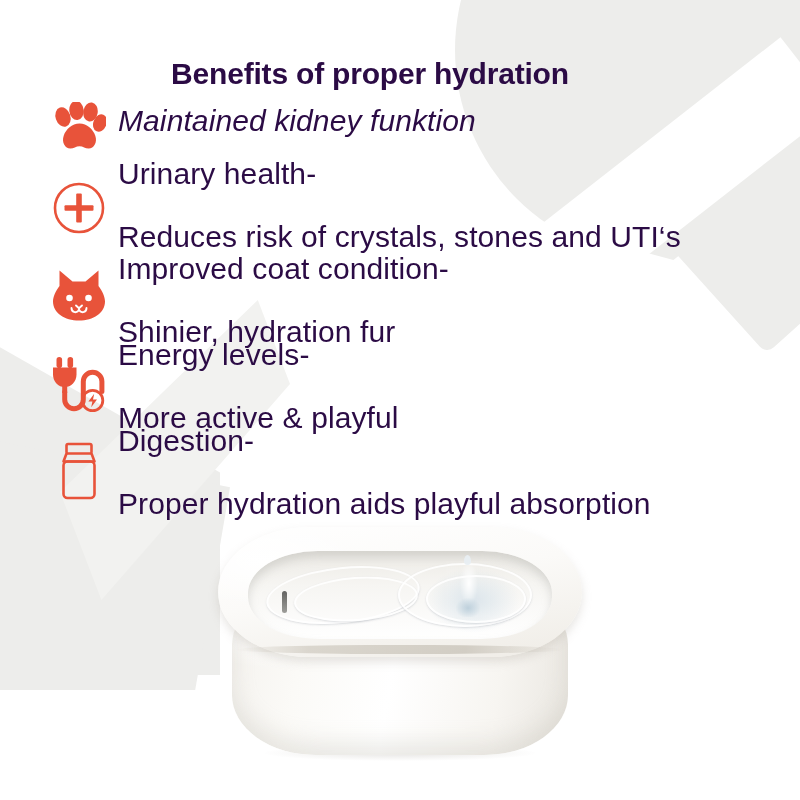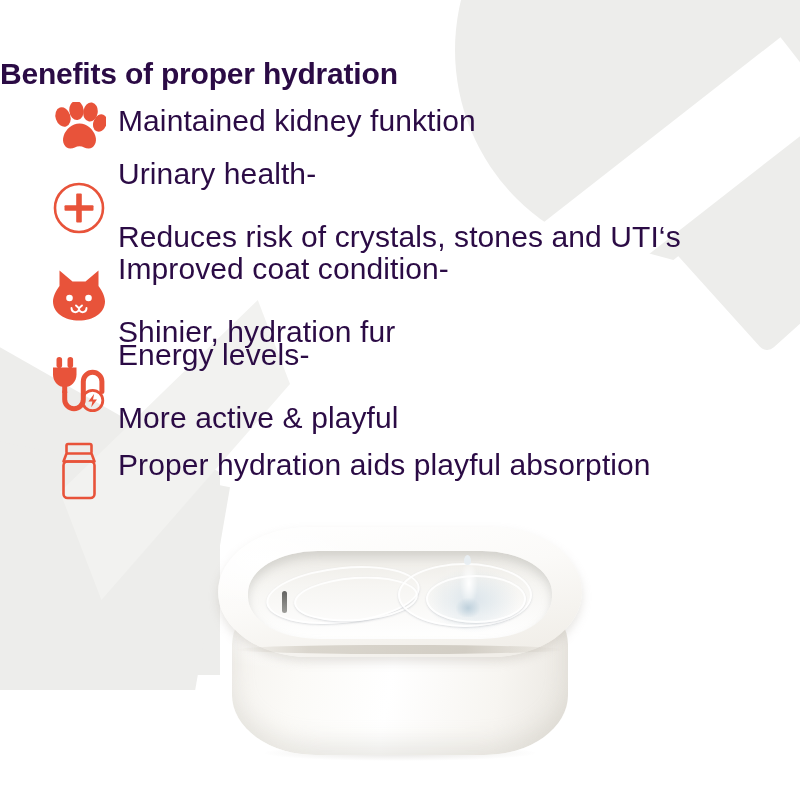--- a/index.html
+++ b/index.html
@@ -87,20 +87,21 @@
   .content {
     position: relative;
     z-index: 2;
   }
 
   #page-title {
     position: absolute;
     top: 57px;
     left: 0;
     width: 740px;
+    text-align: center;
     font-size: 30px;
     font-weight: 700;
     letter-spacing: -0.2px;
     color: #2b0b45;
   }
 
   #benefits-list {
     position: absolute;
     top: 100px;
     left: 40px;
@@ -124,21 +125,21 @@
     font-size: 30px;
     line-height: 39px;
     font-weight: 300;
     letter-spacing: 0.1px;
     white-space: nowrap;
     padding-top: 1px;
   }
   .benefit-text .line2 { display: block; margin-top: 24px; }
 
   
-  #benefit-item-0 { top: 0px; }
+  #benefit-item-0 { top: 0px; font-style: italic; }
   #benefit-item-1 { top: 53px; }
   #benefit-item-2 { top: 148px; justify-content: flex-end; }
   #benefit-item-3 { top: 234px; }
   #benefit-item-4 { top: 320px; }
 
   #benefit-item-0 .benefit-icon { padding-top: 2px; }
   #benefit-item-1 .benefit-icon { padding-top: 28px; }
   #benefit-item-2 .benefit-icon { padding-top: 20px; }
   #benefit-item-3 .benefit-icon { padding-top: 22px; }
   #benefit-item-4 .benefit-icon { padding-top: 22px; }
@@ -331,20 +332,21 @@
 
       <div class="benefit-item" id="benefit-item-4">
         <div class="benefit-icon">
           <svg width="50" height="58" viewBox="0 0 50 58" aria-hidden="true">
             <rect x="12.5" y="2" width="25" height="9.5" rx="1.6" fill="none" stroke="#E8533A" stroke-width="2.6"></rect>
             <path d="M12.5 11.5 L9.5 19.5 h31 l-3 -8" fill="none" stroke="#E8533A" stroke-width="2.6" stroke-linejoin="round"></path>
             <rect x="9.5" y="19.5" width="31" height="36.5" rx="4" fill="none" stroke="#E8533A" stroke-width="2.6"></rect>
           </svg>
         </div>
         <div class="benefit-text">
+          <span>Digestion-</span>
           <span class="line2">Proper hydration aids playful absorption</span>
         </div>
       </div>
 
     </div>
 
     <div id="product-image">
       <div id="fountain-shadow"></div>
       <div id="fountain-body"></div>
       <div id="fountain-rim">

